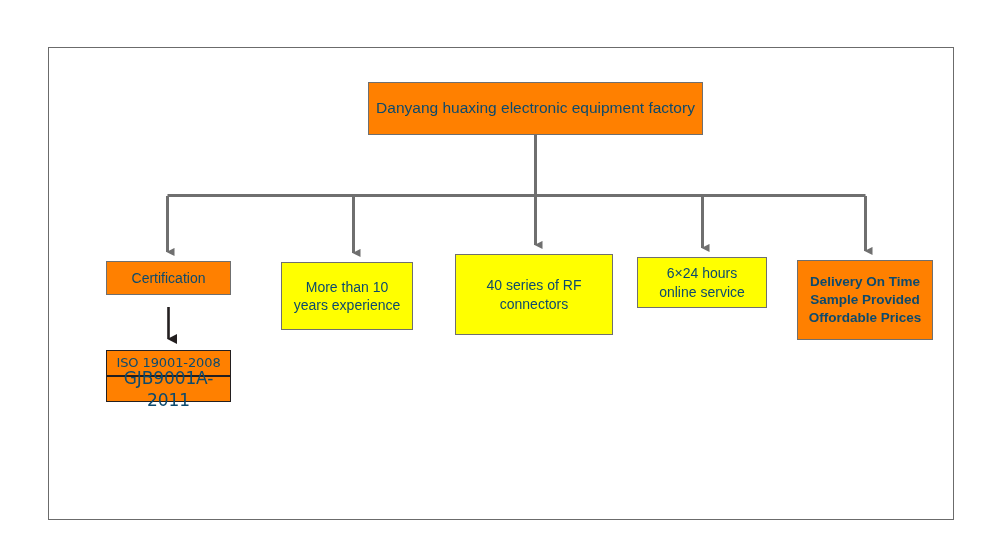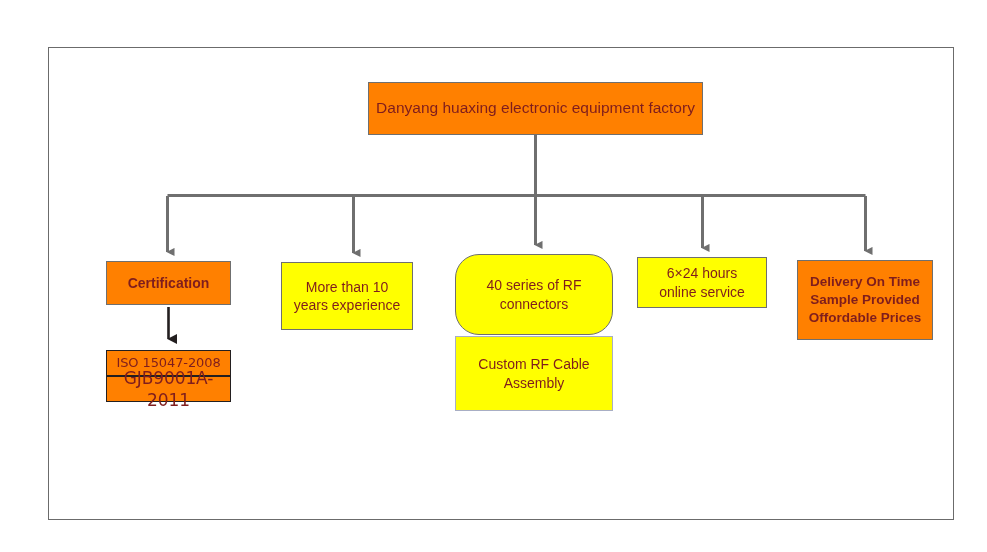--- a/index.html
+++ b/index.html
@@ -35,21 +35,21 @@
     height: 552px;
     pointer-events: none;
   }
   .node {
     position: absolute;
     box-sizing: border-box;
     display: flex;
     align-items: center;
     justify-content: center;
     text-align: center;
-    color: #7f1d1d;
+    color: #0c4a6e;
     line-height: 1.32;
   }
   .node-orange {
     background: #ff8000;
     border: 1.6px solid #6f6f6f;
   }
   .node-yellow {
     background: #ffff00;
     border: 1.6px solid #6f6f6f;
   }
@@ -63,40 +63,38 @@
     font-family: "DejaVu Sans", sans-serif;
     letter-spacing: -0.1px;
   }
 
   
   #root-node {
     left: 368px; top: 82px; width: 335px; height: 53px;
     font-size: 15.5px;
   }
   #node-certification {
-    left: 106px; top: 261px; width: 125px; height: 44px;
+    left: 106px; top: 261px; width: 125px; height: 34px;
     font-size: 14px;
-    font-weight: bold;
   }
   #node-iso-1 {
     left: 106px; top: 350px; width: 125px; height: 26px;
     font-size: 13px;
   }
   #node-iso-2 {
     left: 106px; top: 376px; width: 125px; height: 26px;
     font-size: 17px;
   }
   #node-experience {
     left: 281px; top: 262px; width: 132px; height: 68px;
     font-size: 14px;
   }
   #node-rf-connectors {
     left: 455px; top: 254px; width: 158px; height: 81px;
     font-size: 14px;
-    border-radius: 24px;
   }
   #node-rf-cable {
     left: 455px; top: 336px; width: 158px; height: 75px;
     font-size: 14px;
   }
   #node-online-service {
     left: 637px; top: 257px; width: 130px; height: 51px;
     font-size: 14px;
   }
   #node-delivery {
@@ -148,41 +146,37 @@
 
   <div class="node node-orange" id="root-node">
     <span class="node-label">Danyang huaxing electronic equipment factory</span>
   </div>
 
   <div class="node node-orange" id="node-certification">
     <span class="node-label">Certification</span>
   </div>
 
   <div class="node node-iso" id="node-iso-1">
-    <span class="node-label">ISO 15047-2008</span>
+    <span class="node-label">ISO 19001-2008</span>
   </div>
 
   <div class="node node-iso" id="node-iso-2">
     <span class="node-label">GJB9001A-2011</span>
   </div>
 
   <div class="node node-yellow" id="node-experience">
     <span class="node-label">More than 10
 years experience</span>
   </div>
 
   <div class="node node-yellow" id="node-rf-connectors">
     <span class="node-label">40 series of RF
 connectors</span>
   </div>
 
-  <div class="node node-yellow-light" id="node-rf-cable">
-    <span class="node-label">Custom RF Cable
-Assembly</span>
-  </div>
 
   <div class="node node-yellow" id="node-online-service">
     <span class="node-label">6×24 hours
 online service</span>
   </div>
 
   <div class="node node-orange" id="node-delivery">
     <span class="node-label">Delivery On Time
 Sample Provided
 Offordable Prices</span>

